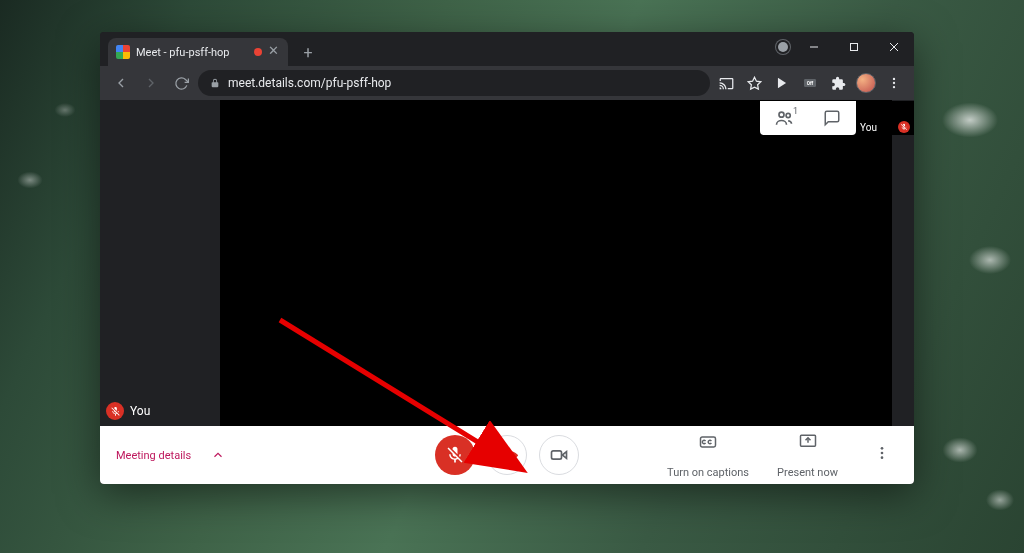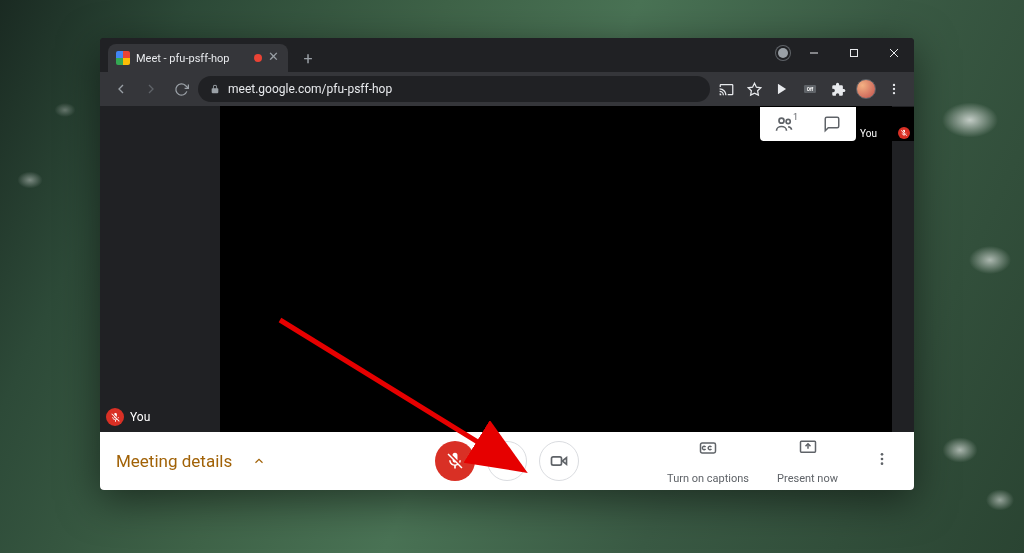--- a/index.html
+++ b/index.html
@@ -19,21 +19,21 @@
       radial-gradient(ellipse 30px 20px at 990px 260px, rgba(255,255,255,0.6), transparent 70%),
       radial-gradient(ellipse 25px 18px at 960px 450px, rgba(255,255,255,0.6), transparent 70%),
       radial-gradient(ellipse 20px 15px at 1000px 500px, rgba(255,255,255,0.5), transparent 70%),
       radial-gradient(ellipse 18px 12px at 30px 180px, rgba(255,255,255,0.4), transparent 70%),
       radial-gradient(ellipse 15px 10px at 65px 110px, rgba(255,255,255,0.3), transparent 70%),
       linear-gradient(115deg, #1a2a22 0%, #2d4a38 15%, #3f6348 35%, #4a7355 50%, #3a5a44 70%, #2a4432 100%);
   }
   .chrome-window {
     position: absolute;
     left: 100px;
-    top: 38px;
+    top: 32px;
     width: 814px;
     height: 452px;
     background: #202124;
     box-shadow: 0 10px 40px rgba(0,0,0,0.5);
     border-radius: 4px;
     overflow: hidden;
     display: flex;
     flex-direction: column;
   }
   .titlebar {
@@ -210,22 +210,22 @@
     background: #fff;
     display: flex;
     align-items: center;
     padding: 0 16px;
     position: relative;
   }
   .meeting-details {
     display: flex;
     align-items: center;
     gap: 20px;
-    color: #a16207;
-    font-size: 17px;
+    color: #be185d;
+    font-size: 11px;
     cursor: pointer;
   }
   .center-controls {
     position: absolute;
     left: 50%;
     transform: translateX(-50%);
     display: flex;
     align-items: center;
     gap: 12px;
   }
@@ -316,21 +316,21 @@
           <path d="M23 4v6h-6"></path>
           <path d="M20.49 15a9 9 0 1 1-2.12-9.36L23 10"></path>
         </svg>
     </div>
     <div class="omnibox">
       <span class="lock-icon">
         <svg width="10" height="12" viewBox="0 0 24 24" fill="currentColor">
             <path d="M18 10h-1V7a5 5 0 0 0-10 0v3H6a2 2 0 0 0-2 2v8a2 2 0 0 0 2 2h12a2 2 0 0 0 2-2v-8a2 2 0 0 0-2-2zM9 7a3 3 0 0 1 6 0v3H9z"></path>
           </svg>
       </span>
-      <span>meet.google.com/pfu-psff-hop</span>
+      <span>meet.details.com/pfu-psff-hop</span>
     </div>
     <div class="ext-row">
       <div class="ext-icon">
         <svg width="15" height="15" viewBox="0 0 24 24" fill="currentColor">
             <path d="M21 3H3a2 2 0 0 0-2 2v3h2V5h18v14h-7v2h7a2 2 0 0 0 2-2V5a2 2 0 0 0-2-2zM1 18v3h3a3 3 0 0 0-3-3zm0-4v2a5 5 0 0 1 5 5h2a7 7 0 0 0-7-7zm0-4v2a9 9 0 0 1 9 9h2c0-6.08-4.93-11-11-11z"></path>
           </svg>
       </div>
       <div class="ext-icon">
         <svg width="15" height="15" viewBox="0 0 24 24" fill="none" stroke="currentColor" stroke-width="2">
             <polygon points="12 2 15.09 8.26 22 9.27 17 14.14 18.18 21.02 12 17.77 5.82 21.02 7 14.14 2 9.27 8.91 8.26 12 2"></polygon>

